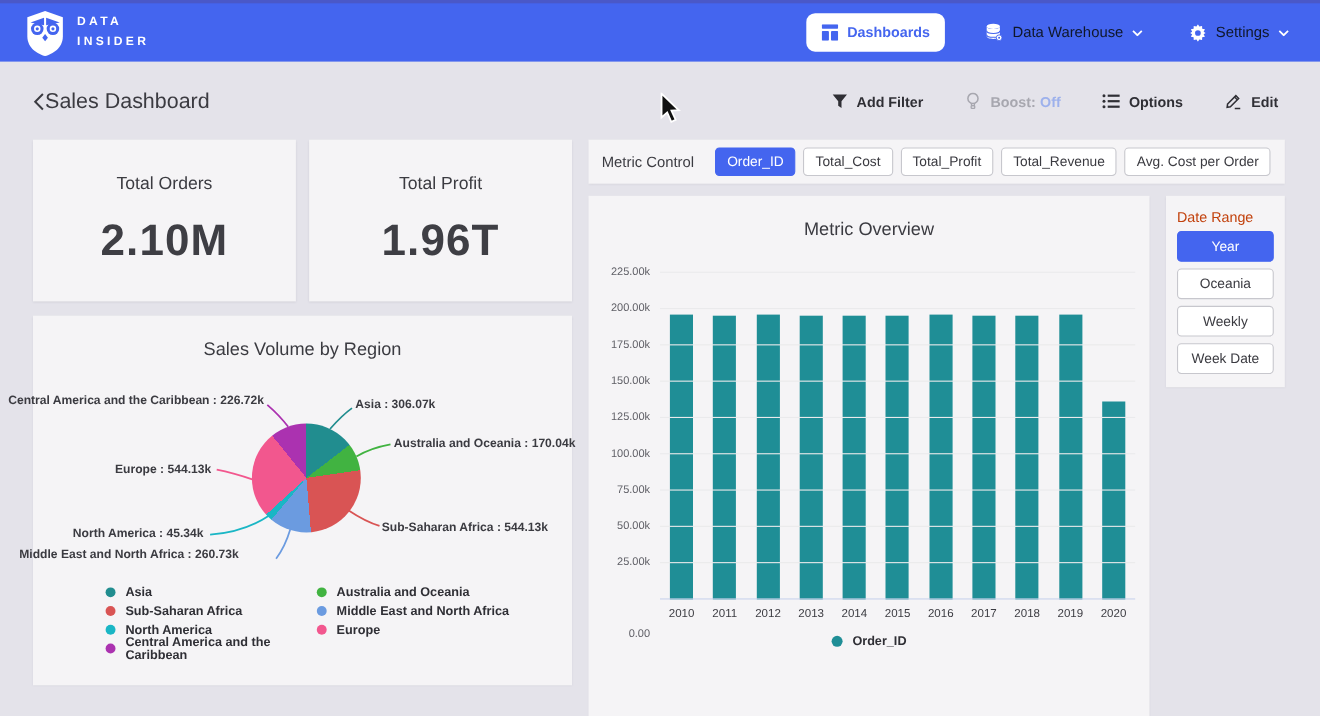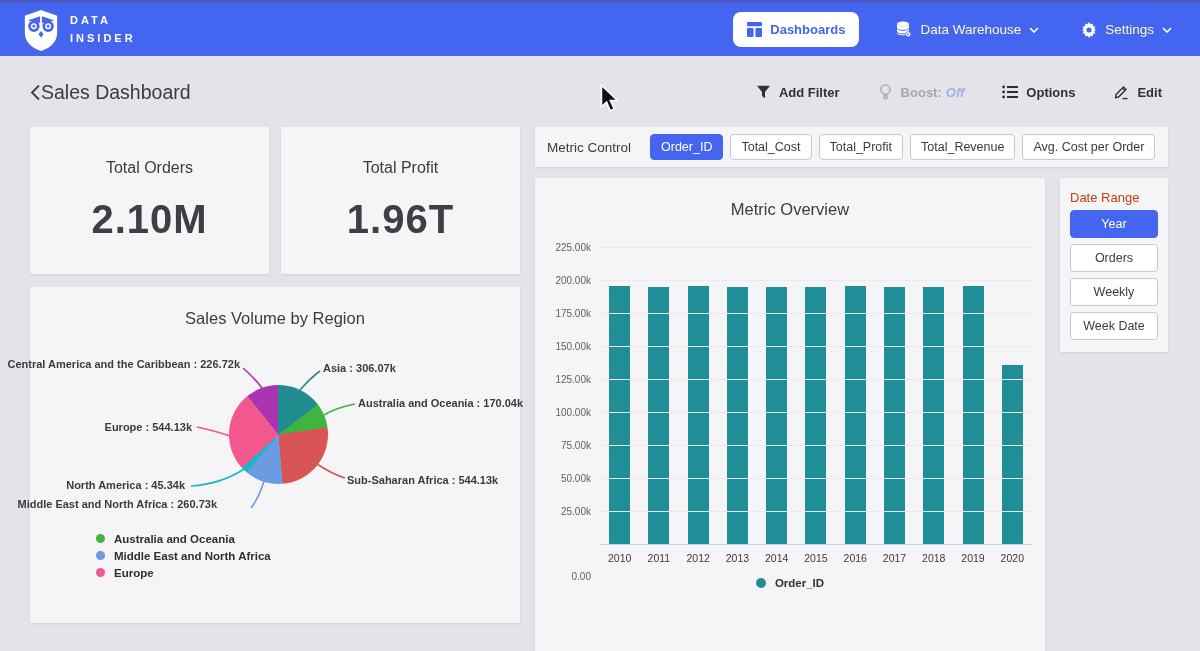--- a/index.html
+++ b/index.html
@@ -9,31 +9,31 @@
   
   .nav { position:absolute; left:0; top:0; width:1200px; height:56px; background:#4465ef;
          border-top:3px solid #4a58c8; box-sizing:border-box; display:flex; align-items:center;
          padding:0 22px; }
   .brand { display:flex; align-items:center; gap:10px; }
   .brand-text { color:#fff; font-size:11px; font-weight:bold; letter-spacing:3px; line-height:1.55; }
   .nav-right { margin-left:auto; display:flex; align-items:center; gap:30px; }
   .nav-pill { background:#fff; color:#4465ef; border:none; border-radius:8px; padding:10px 14px;
               display:flex; align-items:center; gap:8px; font-size:13px; font-weight:600;
               font-family:"Liberation Sans",sans-serif; }
-  .nav-item { display:flex; align-items:center; gap:8px; color:#fef9c3; font-size:13.5px; background:none;
+  .nav-item { display:flex; align-items:center; gap:8px; color:#0f172a; font-size:13.5px; background:none;
               border:none; font-family:"Liberation Sans",sans-serif; }
 
   
   .pagehead { position:absolute; left:30px; right:32px; top:74px; height:36px; display:flex; align-items:center; }
   .page-title { font-size:19.5px; color:#3b3b41; }
   .head-actions { margin-left:auto; display:flex; align-items:center; gap:26px; }
   .head-act { display:flex; align-items:center; gap:8px; font-size:13px; font-weight:600; color:#2f2f35;
               background:none; border:none; font-family:"Liberation Sans",sans-serif; }
   .boost-label { color:#a7a7af; }
-  .boost-value { color:#9db1ec; margin-left:-4px;font-style:italic; }
+  .boost-value { color:#9db1ec; margin-left:-4px; }
 
   
   .card { position:absolute; background:#f5f4f6; box-shadow:0 1px 2px rgba(60,60,90,0.10); }
 
   
   .kpi-row { position:absolute; left:30px; top:127px; width:490px; height:147px; display:flex; gap:12px; }
   .kpi { flex:1; background:#f5f4f6; box-shadow:0 1px 2px rgba(60,60,90,0.10); text-align:center;
          padding-top:32px; box-sizing:border-box; }
   .kpi-label { font-size:16px; font-weight:500; color:#3b3b41; }
   .kpi-value { font-size:40px; font-weight:700; color:#3e3e44; margin-top:20px; letter-spacing:1px; }
@@ -301,21 +301,21 @@
         <span class="ldot" style="background: rgb(31, 142, 150);"></span>
         <span>Order_ID</span>
       </span>
     </div>
   </div>
 
   <div class="card date-card">
     <div class="dr-title">Date Range</div>
     <div>
         <button class="dr-btn selected">Year</button>
-        <button class="dr-btn">Orders</button>
+        <button class="dr-btn">Oceania</button>
         <button class="dr-btn">Weekly</button>
         <button class="dr-btn">Week Date</button>
       </div>
   </div>
 
   <div class="card pie-card">
     <div class="chart-title">Sales Volume by Region</div>
     <div class="pie" style="background: conic-gradient(rgb(33, 141, 143) 0%, rgb(33, 141, 143) 14.594%, rgb(65, 179, 65) 14.594%, rgb(65, 179, 65) 22.703%, rgb(217, 84, 84) 22.703%, rgb(217, 84, 84) 48.649%, rgb(107, 155, 224) 48.649%, rgb(107, 155, 224) 61.081%, rgb(26, 182, 197) 61.081%, rgb(26, 182, 197) 63.243%, rgb(242, 87, 142) 63.243%, rgb(242, 87, 142) 89.189%, rgb(171, 50, 176) 89.189%, rgb(171, 50, 176) 100%);"></div>
     <svg class="leaders">
       <path class="leader" d="M270,103 C277,95 283,89 290,84" stroke="#218d8f"></path>
@@ -329,20 +329,38 @@
     <div class="co co-0">Asia : 306.07k</div>
     <div class="co co-1">Australia and Oceania : 170.04k</div>
     <div class="co co-2">Sub-Saharan Africa : 544.13k</div>
     <div class="co co-3">Middle East and North Africa : 260.73k</div>
     <div class="co co-4">North America : 45.34k</div>
     <div class="co co-5">Europe : 544.13k</div>
     <div class="co co-6">Central America and the Caribbean : 226.72k</div>
     <div class="pie-legend">
         <ul>
           <li>
+            <span class="pdot" style="background: rgb(33, 141, 143);"></span>
+            <span>Asia</span>
+          </li>
+          <li>
+            <span class="pdot" style="background: rgb(217, 84, 84);"></span>
+            <span>Sub-Saharan Africa</span>
+          </li>
+          <li>
+            <span class="pdot" style="background: rgb(26, 182, 197);"></span>
+            <span>North America</span>
+          </li>
+          <li>
+            <span class="pdot" style="background: rgb(171, 50, 176);"></span>
+            <span>Central America and the Caribbean</span>
+          </li>
+        </ul>
+        <ul>
+          <li>
             <span class="pdot" style="background: rgb(65, 179, 65);"></span>
             <span>Australia and Oceania</span>
           </li>
           <li>
             <span class="pdot" style="background: rgb(107, 155, 224);"></span>
             <span>Middle East and North Africa</span>
           </li>
           <li>
             <span class="pdot" style="background: rgb(242, 87, 142);"></span>
             <span>Europe</span>

